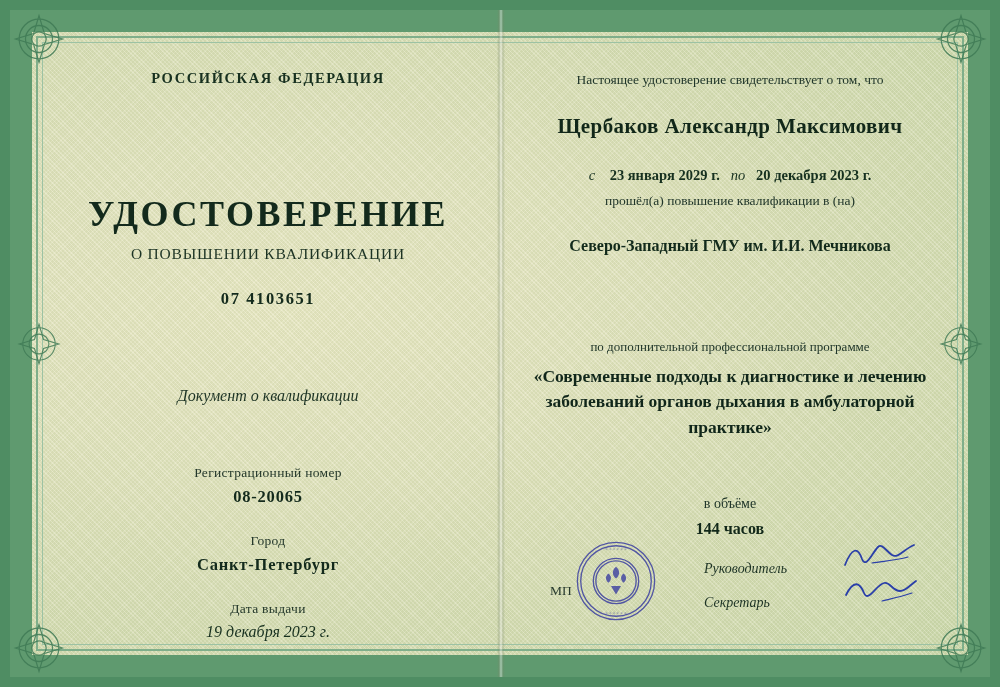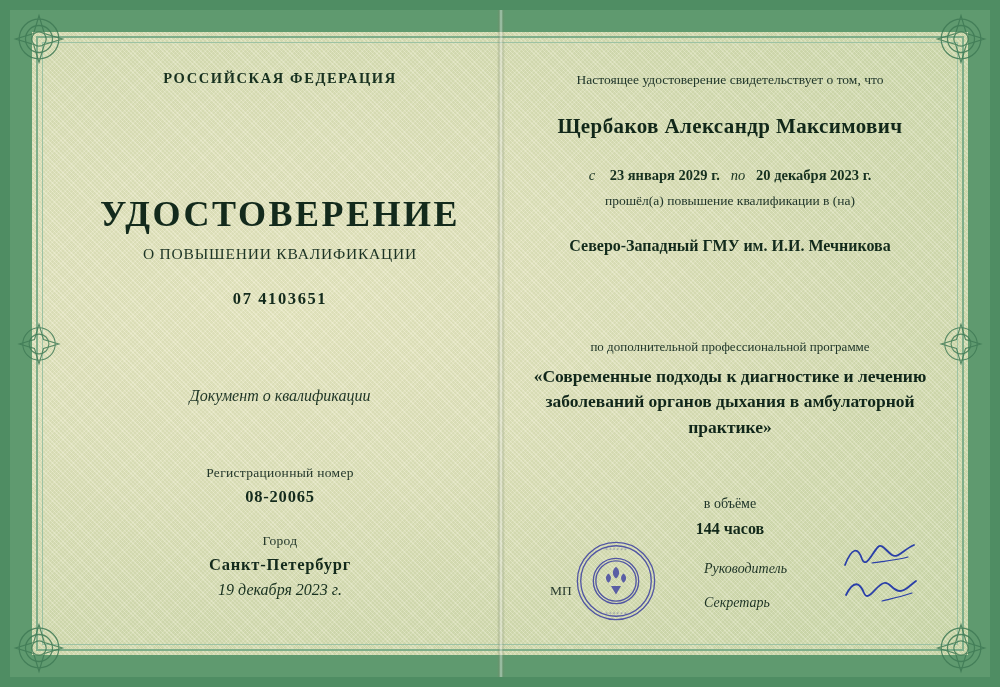--- a/index.html
+++ b/index.html
@@ -105,21 +105,21 @@
 
   .page {
     position: absolute;
     top: 44px;
     bottom: 44px;
     box-sizing: border-box;
     padding: 0 24px;
     text-align: center;
     color: #1b1b1b;
   }
-  .page-left { left: 56px; width: 452px; padding-left: 20px; }
+  .page-left { left: 44px; width: 452px; padding-left: 20px; }
   .page-right { right: 44px; width: 452px; }
 
   .rf-title {
     margin-top: 26px;
     font-size: 14.5px;
     letter-spacing: 1.6px;
     font-weight: 700;
     color: #17301f;
     font-family: "Liberation Serif", serif;
   }
@@ -340,20 +340,21 @@
     <div class="main-title">УДОСТОВЕРЕНИЕ</div>
     <div class="sub-title">О  ПОВЫШЕНИИ КВАЛИФИКАЦИИ</div>
     <div class="serial">07 4103651</div>
     <div class="doc-kind">Документ о квалификации</div>
 
     <div class="reg-block">
       <div class="small-label">Регистрационный номер</div>
       <div class="value-bold">08-20065</div>
       <div class="small-label gap-sm">Город</div>
       <div class="value-bold">Санкт-Петербург</div>
+      <div class="small-label gap-sm">Дата выдачи</div>
       <div class="value-italic">19 декабря 2023 г.</div>
     </div>
   </div>
 
   <div class="page page-right">
     <div class="r-intro">Настоящее удостоверение свидетельствует о том, что</div>
     <div class="r-name">Щербаков Александр Максимович</div>
 
     <div class="period">
       <span class="it">с</span>

